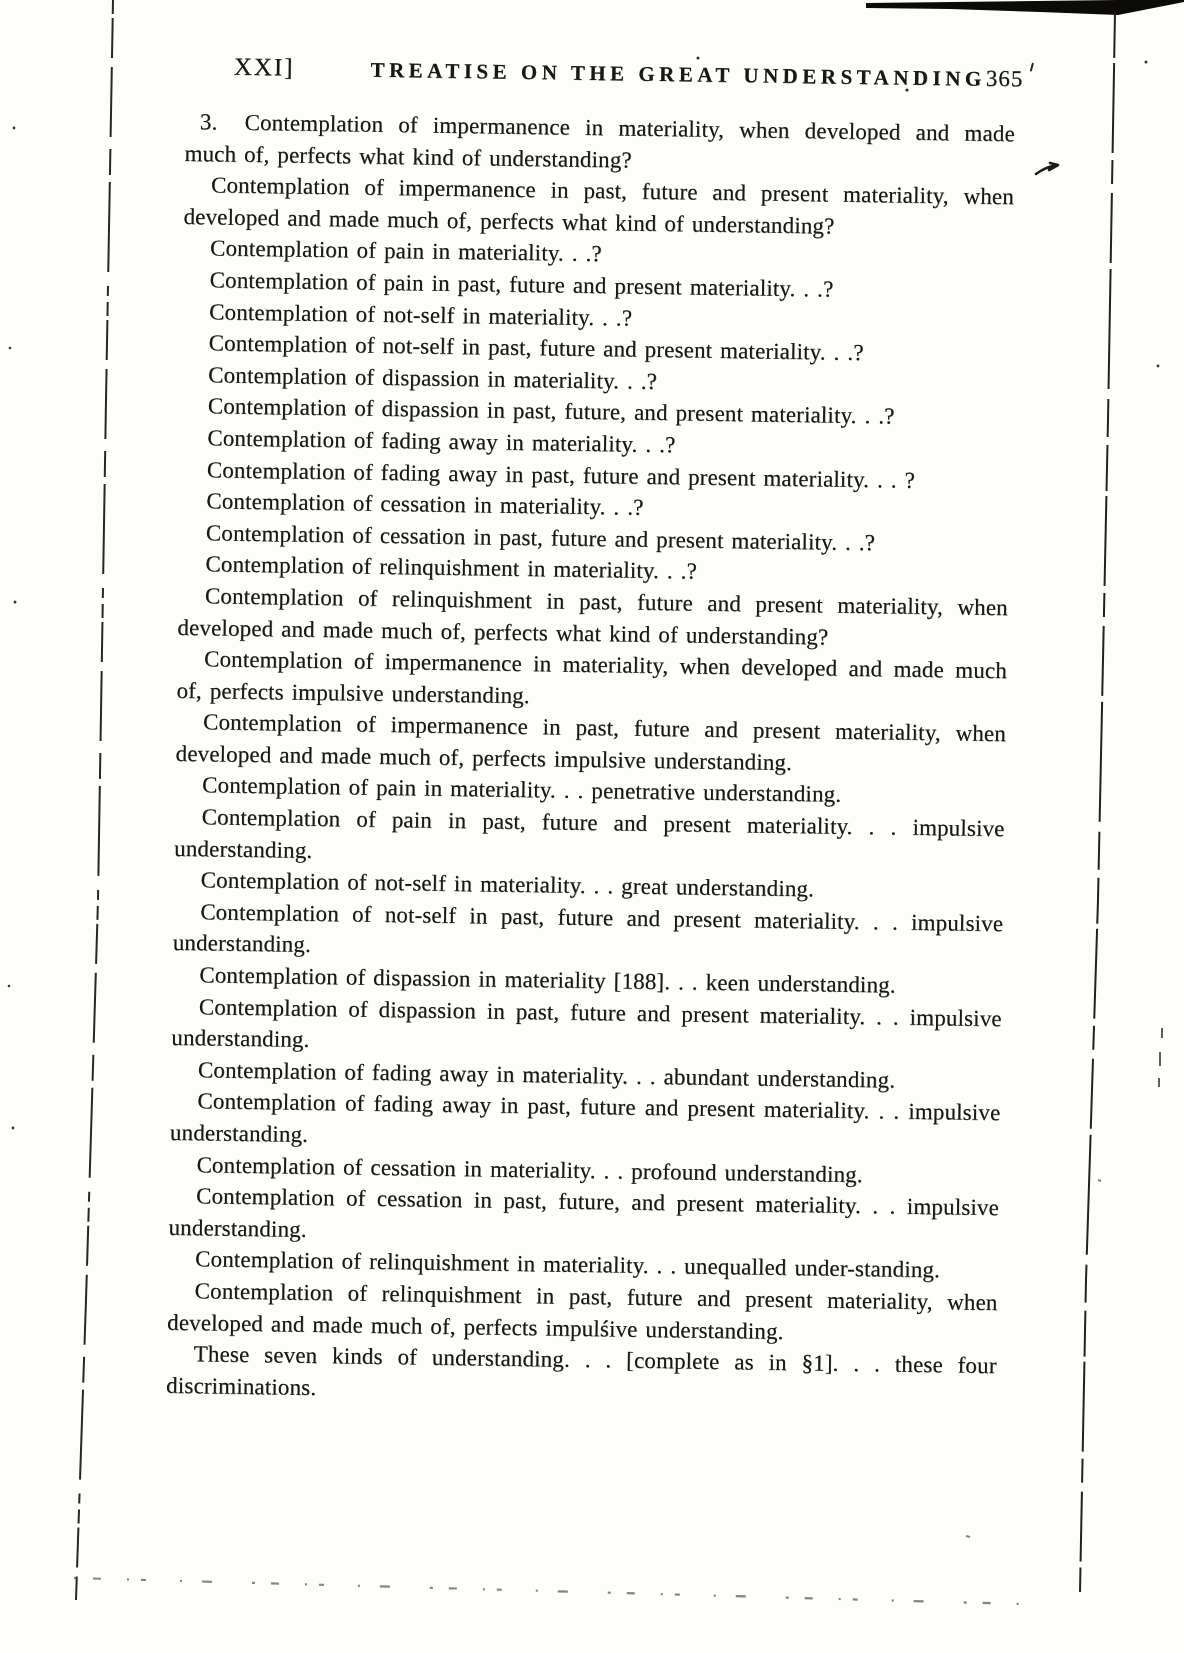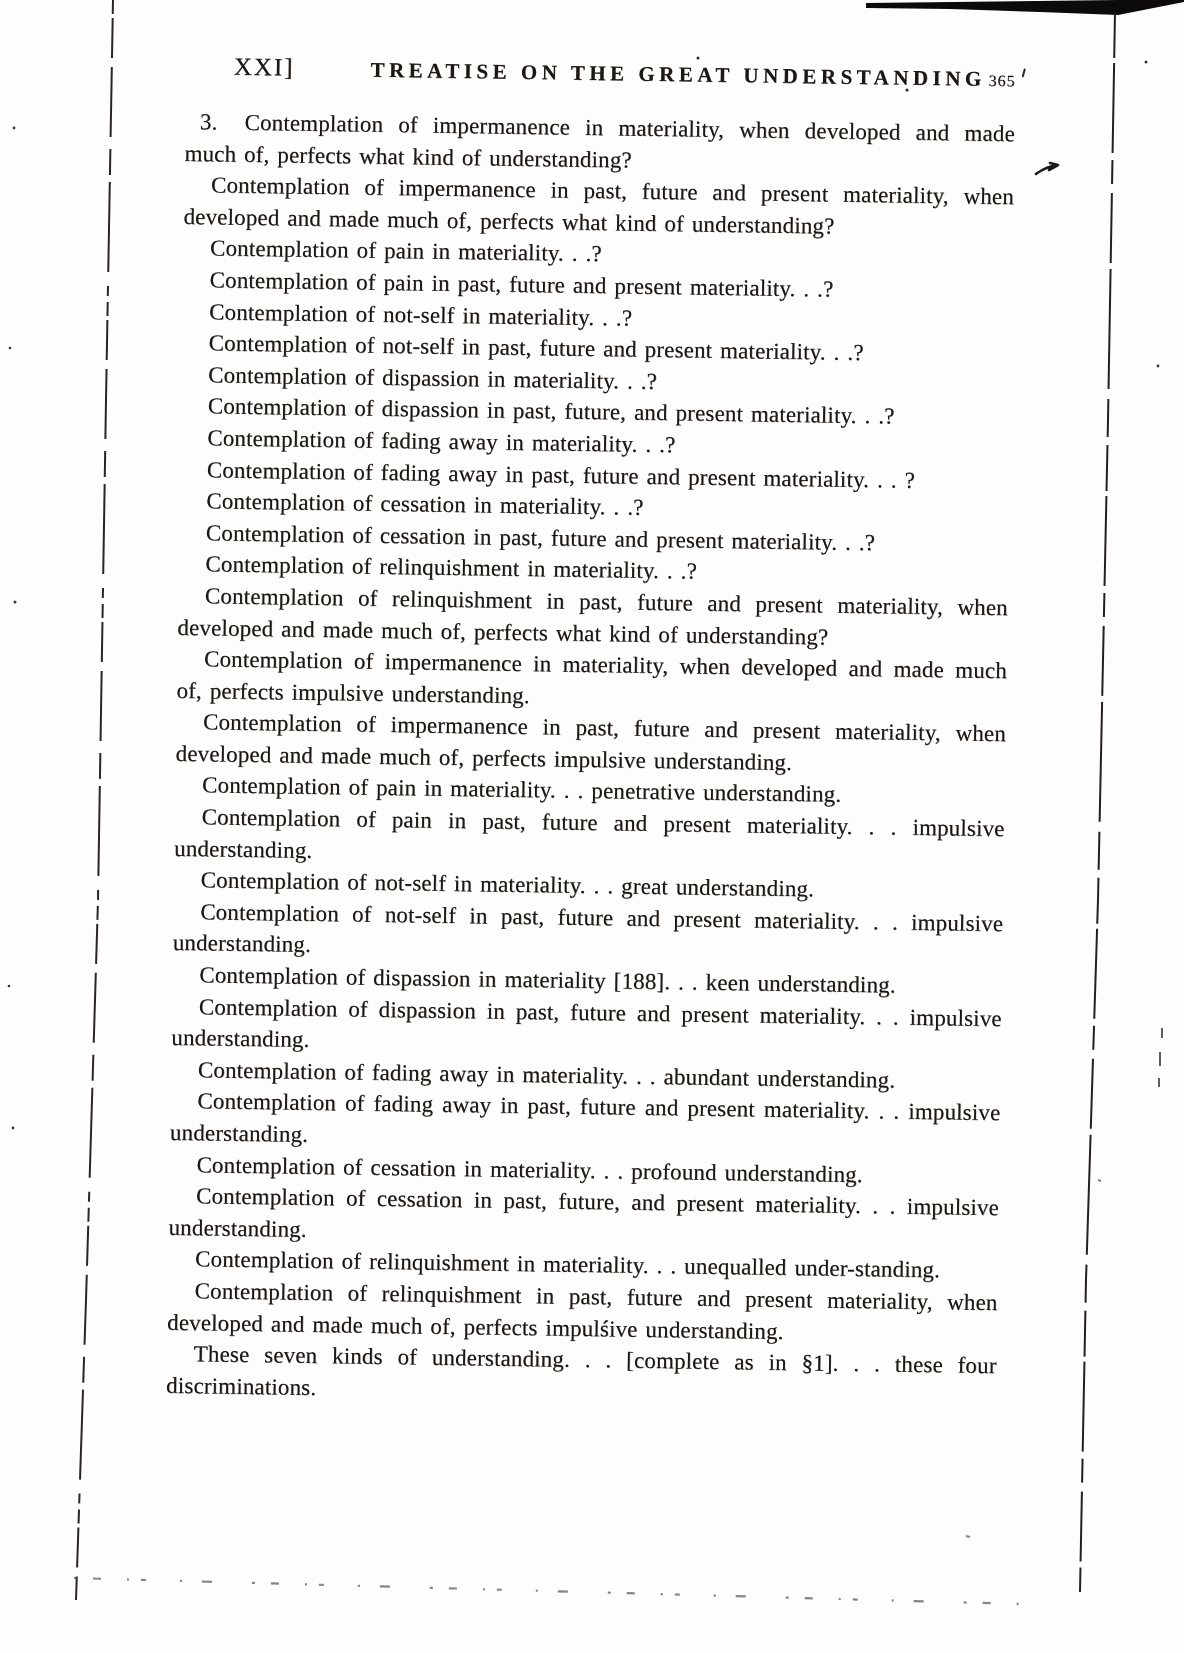--- a/index.html
+++ b/index.html
@@ -31,21 +31,21 @@
     margin-left:48px;
   }
   .running-title {
     margin-left:76px;
     font-size:21px; letter-spacing:4.5px;
     font-weight:bold;
     text-shadow:0.3px 0.3px 0.5px rgba(25,20,14,0.5);
   }
   .pageno-wrap { margin-left:auto; position:relative; }
   .page-number {
-    font-size:16px; letter-spacing:1px;
+    font-size:23px; letter-spacing:1px;
     text-shadow:0.3px 0.3px 0.4px rgba(25,20,14,0.5);
   }
   .ink-tick {
     position:absolute; right:-9px; top:-4px;
     width:2px; height:9px; background:#2a251e;
     transform:rotate(14deg); border-radius:1px;
   }
   .body {
     margin-top:26px;
     font-size:23px;

